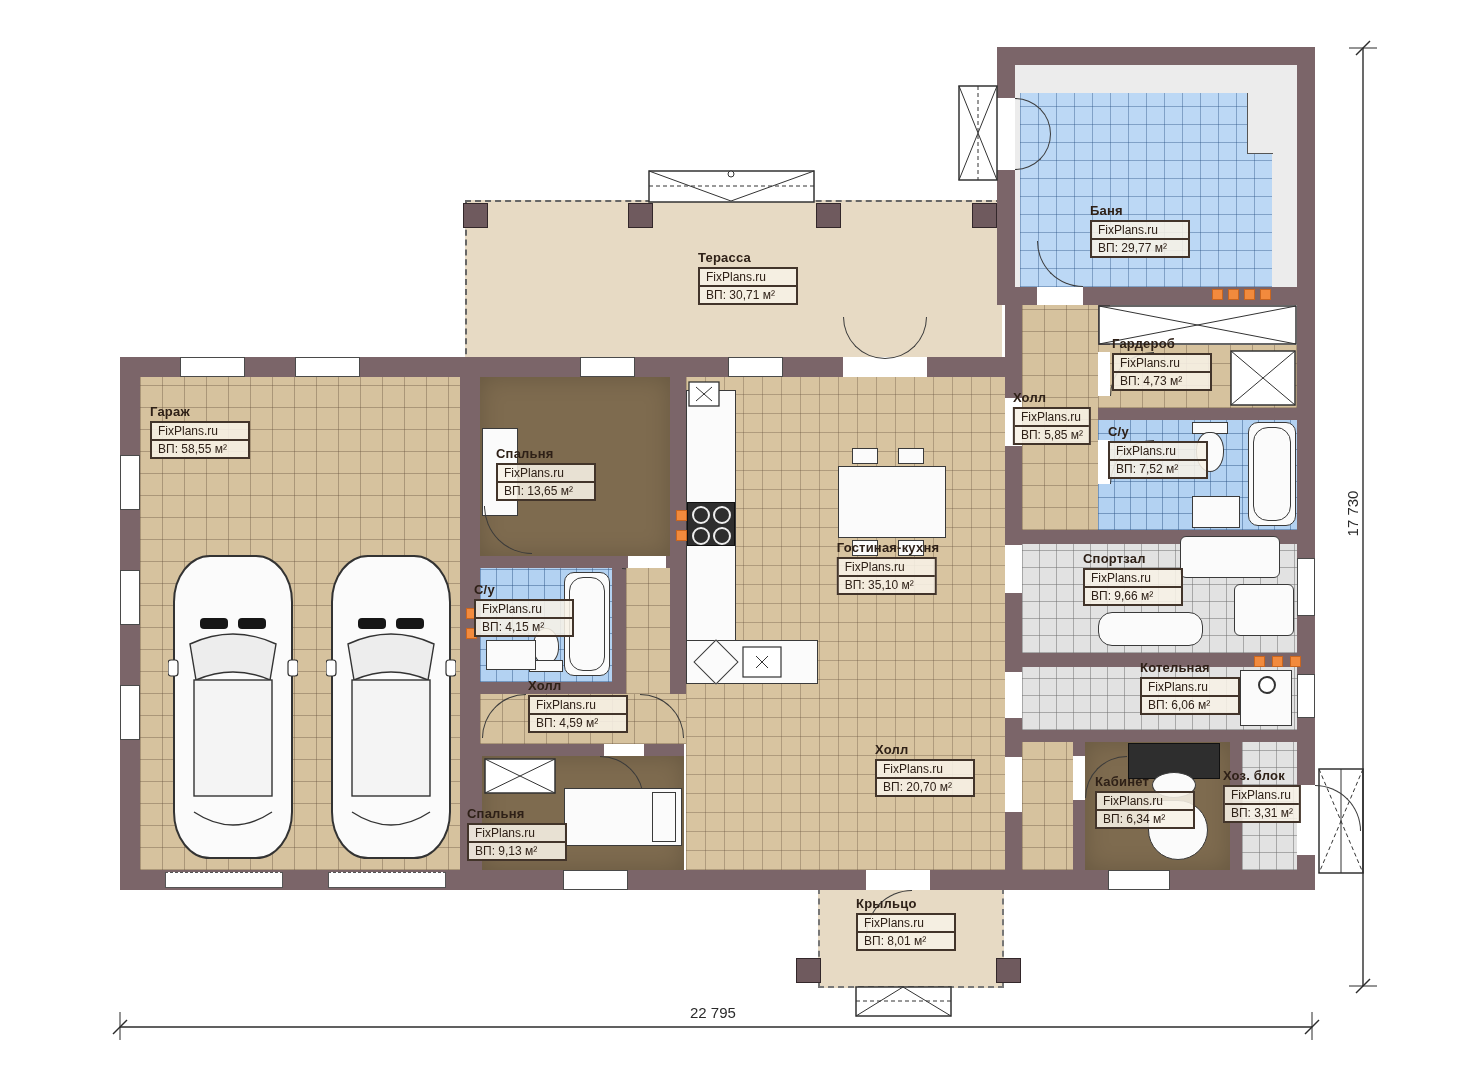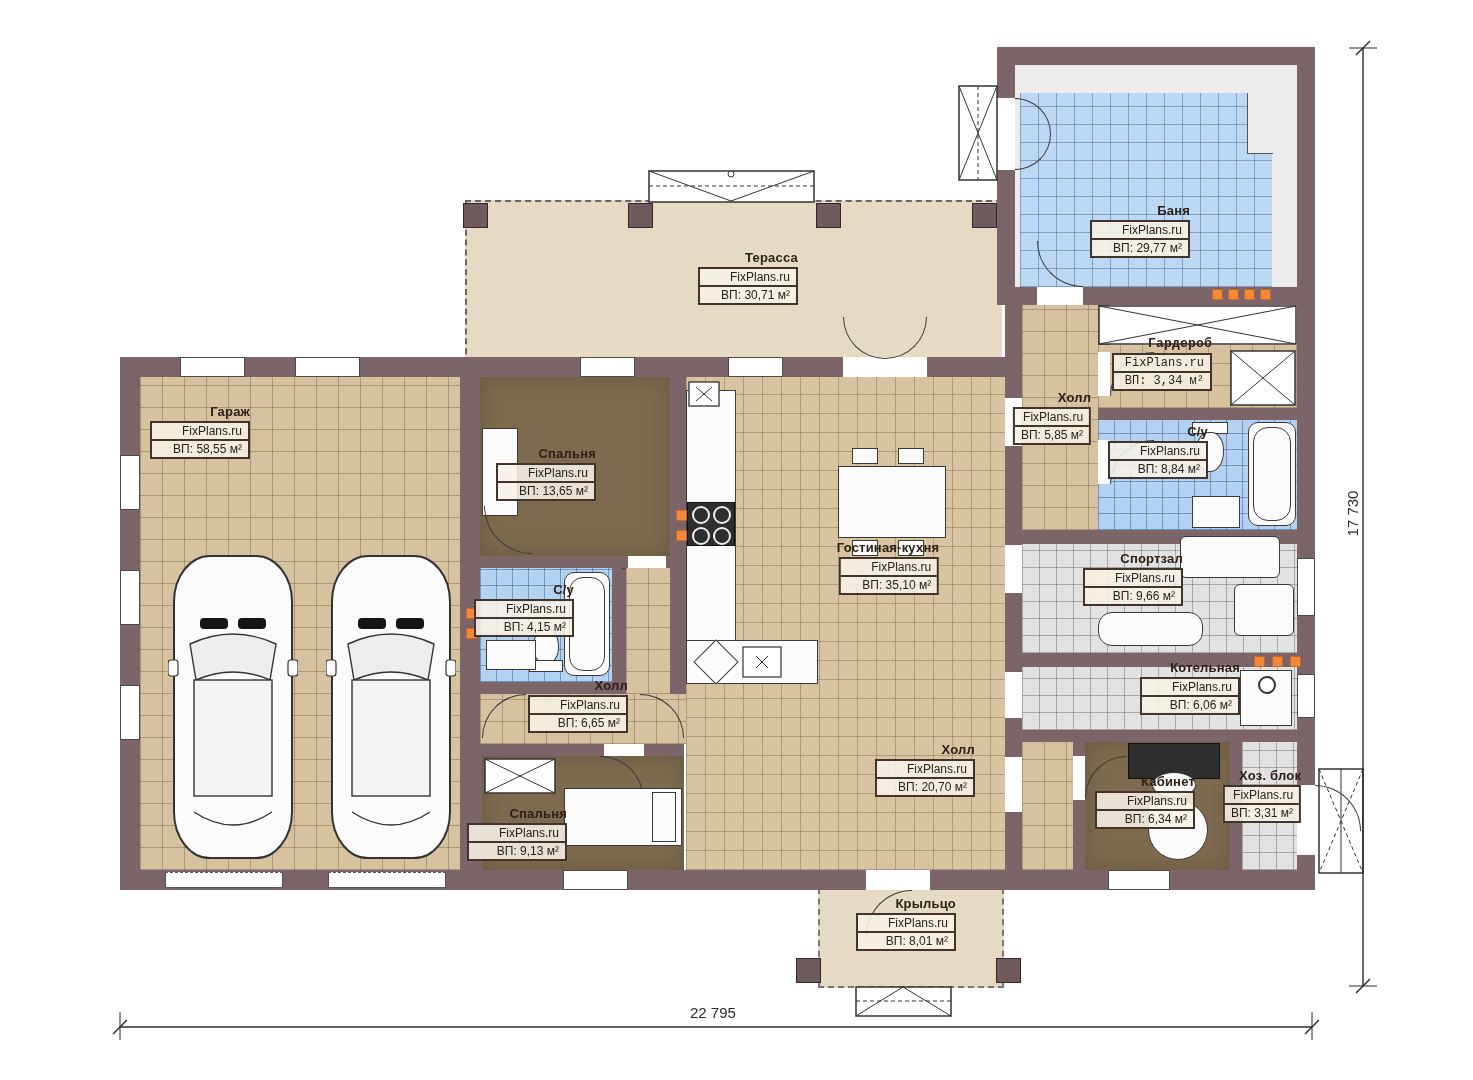--- a/index.html
+++ b/index.html
@@ -28,21 +28,21 @@
   
   .win{background:#fff;border:1px solid #4a4a4a;box-sizing:border-box;}
   .open{background:#fff;box-sizing:border-box;}
   
   .arc{box-sizing:border-box;background:transparent;border:1.6px solid #3a3a3a;}
   .arc-tl{border-radius:100% 0 0 0;border-right:none;border-bottom:none;}
   .arc-tr{border-radius:0 100% 0 0;border-left:none;border-bottom:none;}
   .arc-bl{border-radius:0 0 0 100%;border-right:none;border-top:none;}
   .arc-br{border-radius:0 0 100% 0;border-left:none;border-top:none;}
   
-  .rl{position:absolute;transform:translateX(-50%);text-align:right;color:#2e2017;z-index:40;}
+  .rl{position:absolute;transform:translateX(-50%);text-align:left;color:#2e2017;z-index:40;}
   .rl .rname{font-size:13px;font-weight:bold;margin-bottom:2px;letter-spacing:.2px;}
   .rl .box{border:2px solid #42342a;background:rgba(247,241,230,.88);min-width:96px;display:inline-block;}
   .rl.narrow .box{min-width:70px;}
   .rl .wm{font-size:12px;border-bottom:2px solid #42342a;padding:1px 6px;}
   .rl .ar{font-size:12px;padding:1px 6px;white-space:nowrap;}
   
   .furn{background:#fbfbfb;border:1.5px solid #3a3a3a;box-sizing:border-box;}
   .dark{background:#2e2e2e;border:1px solid #111;box-sizing:border-box;}
   .post{background:#6f5a5e;border:1.5px solid #33272a;box-sizing:border-box;}
   .odot{width:9px;height:9px;background:#f28a3d;border:1px solid #c9651f;position:absolute;z-index:30;}
@@ -322,54 +322,54 @@
   <div class="rl" style="left:748px;top:250px;">
     <div class="rname">Терасса</div>
     <div class="box"><div class="wm">FixPlans.ru</div>
     <div class="ar">ВП: 30,71 м²</div></div>
   </div>
   <div class="rl" style="left:1140px;top:203px;">
     <div class="rname">Баня</div>
     <div class="box"><div class="wm">FixPlans.ru</div>
     <div class="ar">ВП: 29,77 м²</div></div>
   </div>
-  <div class="rl" style="left:1162px;top:336px;font-family:Liberation Mono, monospace;">
+  <div class="rl" style="left:1162px;top:336px;">
     <div class="rname">Гардероб</div>
     <div class="box"><div class="wm">FixPlans.ru</div>
-    <div class="ar">ВП: 3,34 м²</div></div>
+    <div class="ar">ВП: 4,73 м²</div></div>
   </div>
   <div class="rl narrow" style="left:1052px;top:390px;">
     <div class="rname">Холл</div>
     <div class="box"><div class="wm">FixPlans.ru</div>
     <div class="ar">ВП: 5,85 м²</div></div>
   </div>
   <div class="rl" style="left:1158px;top:424px;">
     <div class="rname">С/у</div>
     <div class="box"><div class="wm">FixPlans.ru</div>
-    <div class="ar">ВП: 8,84 м²</div></div>
+    <div class="ar">ВП: 7,52 м²</div></div>
   </div>
   <div class="rl" style="left:888px;top:540px;">
     <div class="rname">Гостиная-кухня</div>
     <div class="box"><div class="wm">FixPlans.ru</div>
     <div class="ar">ВП: 35,10 м²</div></div>
   </div>
   <div class="rl" style="left:1133px;top:551px;">
     <div class="rname">Спортзал</div>
     <div class="box"><div class="wm">FixPlans.ru</div>
     <div class="ar">ВП: 9,66 м²</div></div>
   </div>
   <div class="rl" style="left:524px;top:582px;">
     <div class="rname">С/у</div>
     <div class="box"><div class="wm">FixPlans.ru</div>
     <div class="ar">ВП: 4,15 м²</div></div>
   </div>
   <div class="rl" style="left:578px;top:678px;">
     <div class="rname">Холл</div>
     <div class="box"><div class="wm">FixPlans.ru</div>
-    <div class="ar">ВП: 6,65 м²</div></div>
+    <div class="ar">ВП: 4,59 м²</div></div>
   </div>
   <div class="rl" style="left:517px;top:806px;">
     <div class="rname">Спальня</div>
     <div class="box"><div class="wm">FixPlans.ru</div>
     <div class="ar">ВП: 9,13 м²</div></div>
   </div>
   <div class="rl" style="left:1190px;top:660px;">
     <div class="rname">Котельная</div>
     <div class="box"><div class="wm">FixPlans.ru</div>
     <div class="ar">ВП: 6,06 м²</div></div>

